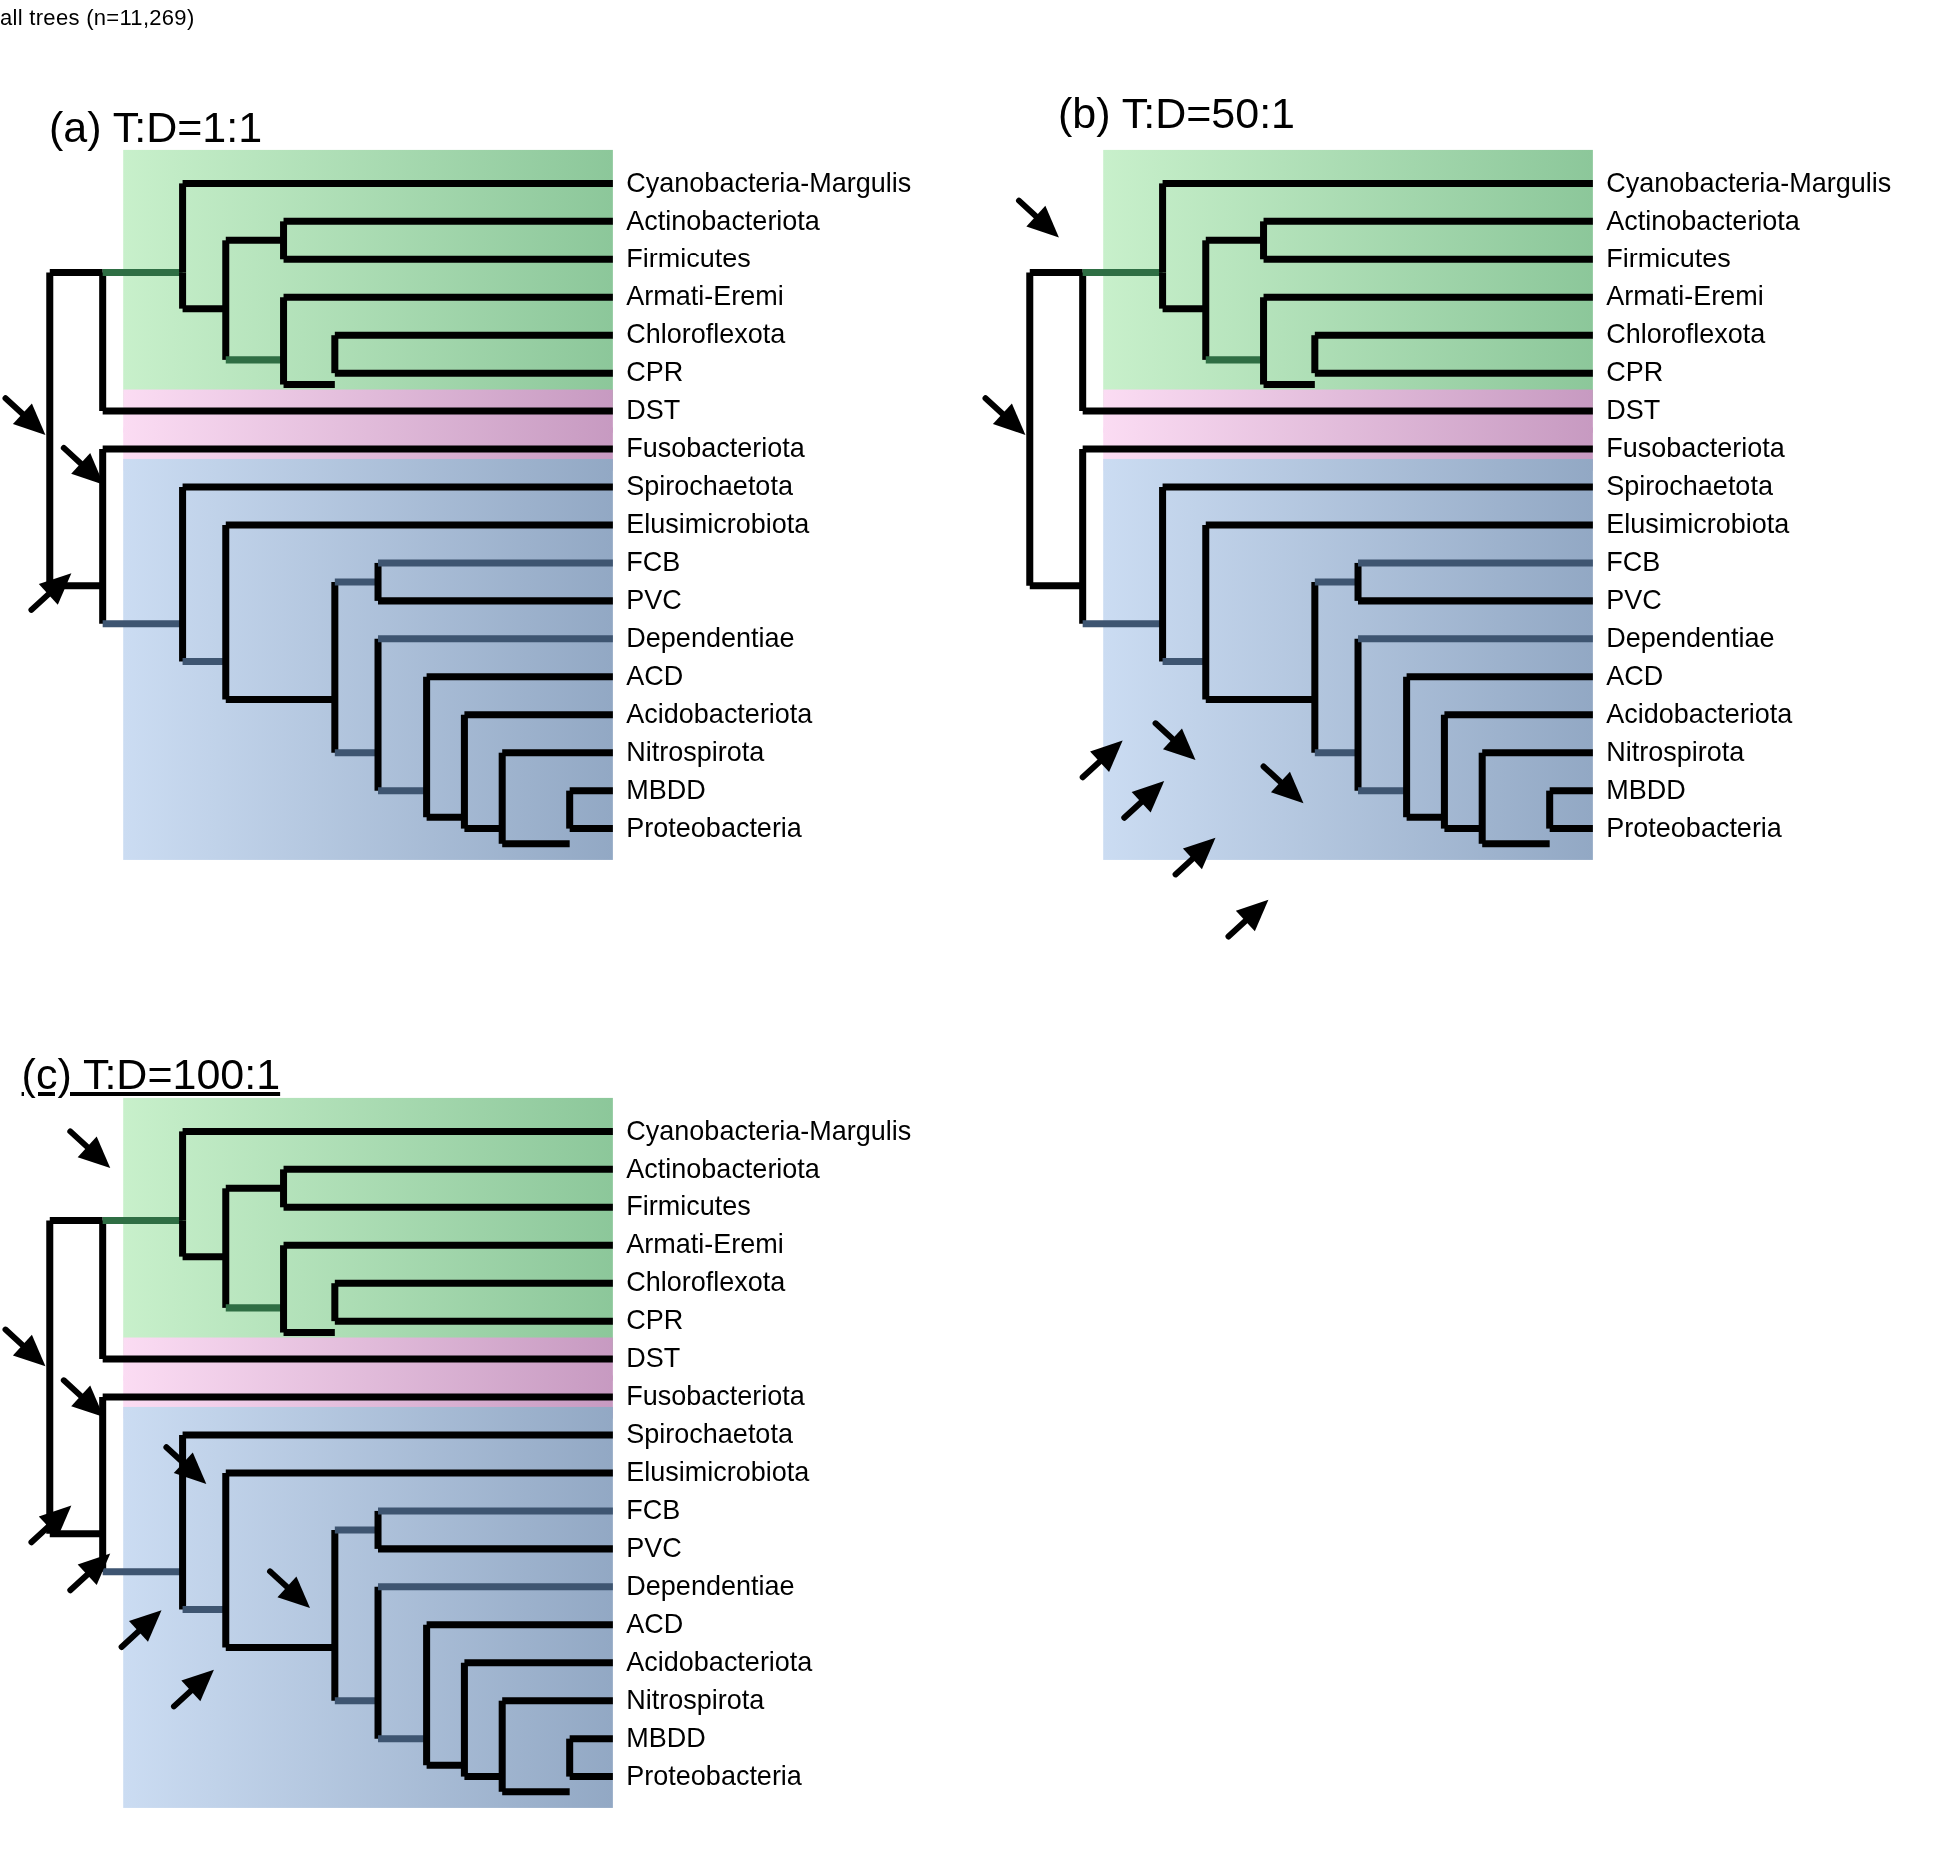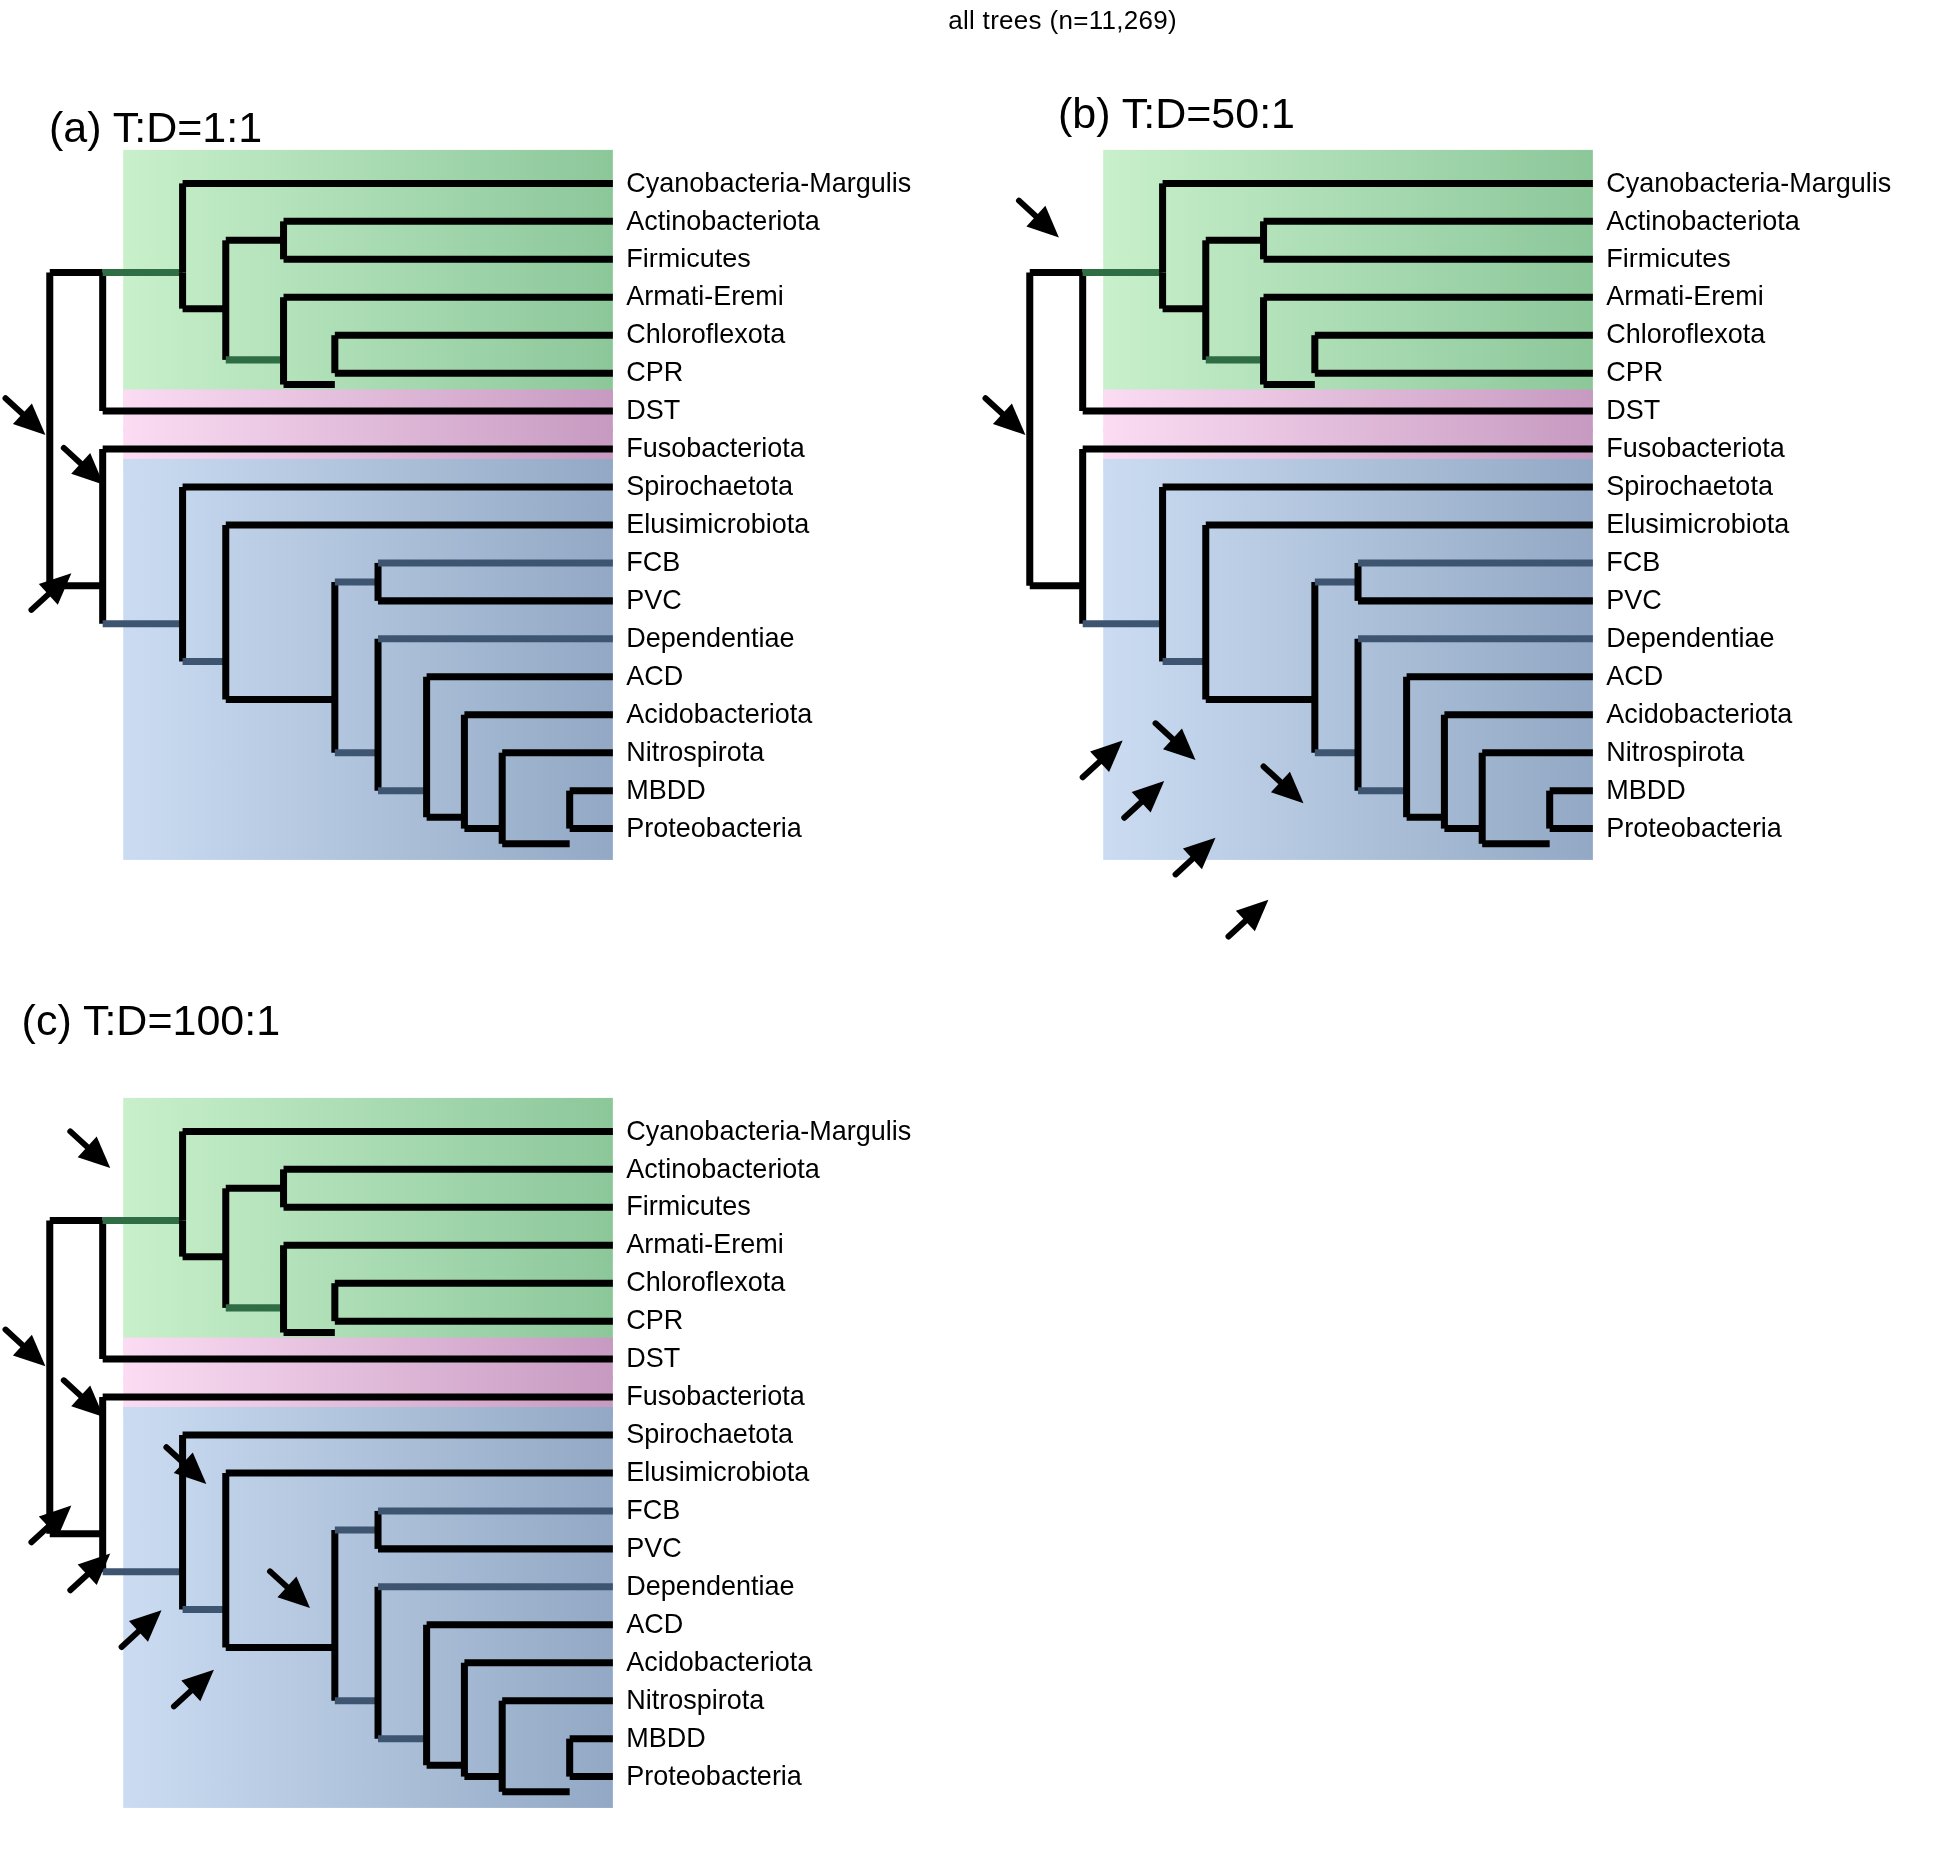--- a/index.html
+++ b/index.html
@@ -1,17 +1,17 @@
 <!DOCTYPE html>
 <html style="font-size:8.6px"><head>
 <meta charset="utf-8">
 <style>
   html,body{margin:0;padding:0;background:#ffffff;}
   body{width:1955px;height:1870px;font-family:"Liberation Sans",sans-serif;position:relative;overflow:hidden;}
-  #figure-title{position:absolute;left:0;top:5.4px;width:1177px;text-align:right;font-size:26px;color:#000;letter-spacing:0.3px;}
+  #figure-title{position:absolute;left:0;top:5.4px;width:1177px;text-align:left;font-size:22px;color:#000;letter-spacing:0.3px;}
   .panel{position:absolute;}
   .panel-title{position:absolute;font-size:43px;color:#000;white-space:nowrap;}
   .tree-svg{position:absolute;left:0;top:0;}
   .tip-label{font-size:50px;fill:#000;font-family:"Liberation Sans",sans-serif;dominant-baseline:middle;}
   .branch{stroke:#000;stroke-width:13;fill:none;stroke-linecap:butt;}
   .branch-hl-green{stroke:#2f6e44;stroke-width:13;fill:none;stroke-linecap:butt;}
   .branch-hl-blue{stroke:#3e5571;stroke-width:13;fill:none;stroke-linecap:butt;}
   .arrow{fill:#000;stroke:#000;stroke-width:11;stroke-linecap:round;}
   .arrow-head{fill:#000;stroke:none;}
 </style>
@@ -246,21 +246,21 @@
         <polygon points="436,1322 410.88526131909987,1380.3887823215223 375.7007462732746,1342.0997512422418" class="arrow-head"></polygon>
       </g>
       <g>
         <line x1="460" y1="1505" x2="508.96486429431667" y2="1460.0052598376549" class="arrow"></line>
         <polygon points="534,1437 508.88526131909987,1495.3887823215223 473.7007462732746,1457.0997512422418" class="arrow-head"></polygon>
       </g>
     </svg>
 </div>
 
 <div class="panel" id="panel-c">
-  <div class="panel-title" style="left:21.6px;top:996px;">(c) T:D=100:1</div>
+  <div class="panel-title" style="left:21.6px;top:1050px;text-decoration:underline;">(c) T:D=100:1</div>
   <svg class="tree-svg" id="svg-c" width="972" height="961" style="left:0;top:1072px;" viewBox="0 0 1800 1780">
       <defs>
         <linearGradient id="grad-green-c" x1="0" y1="0" x2="1" y2="0">
           <stop offset="0%" stop-color="#c8f0cb"></stop>
           <stop offset="100%" stop-color="#8cc79a"></stop>
         </linearGradient>
         <linearGradient id="grad-pink-c" x1="0" y1="0" x2="1" y2="0">
           <stop offset="0%" stop-color="#fbdcf3"></stop>
           <stop offset="100%" stop-color="#c79ac1"></stop>
         </linearGradient>

